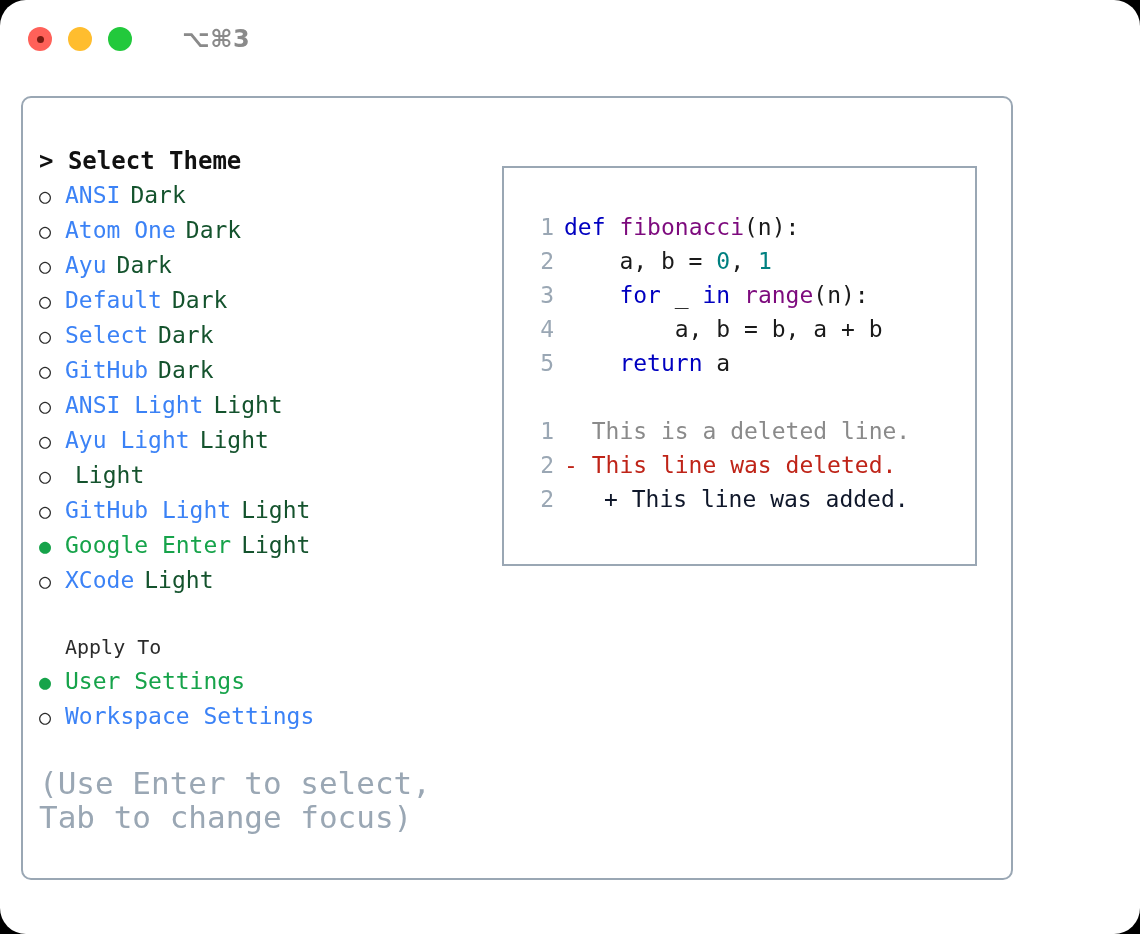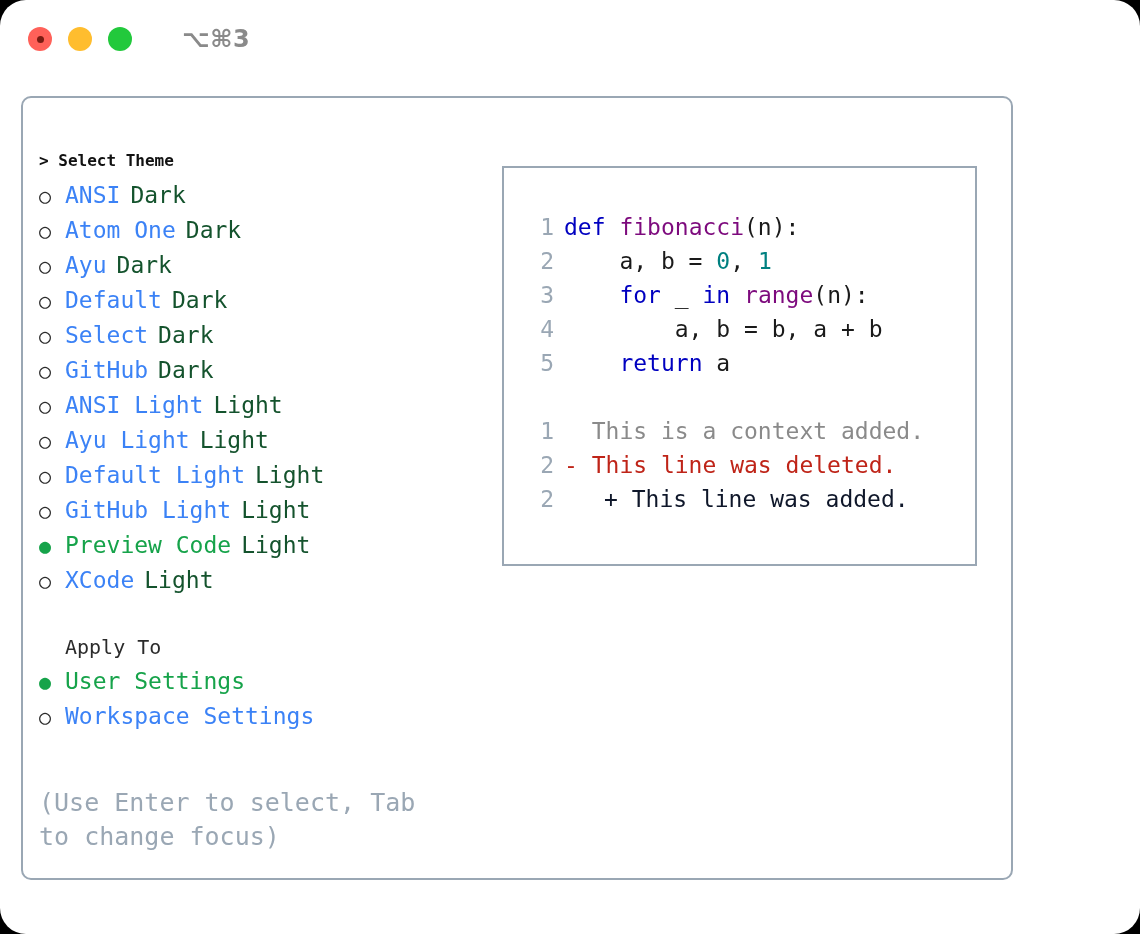--- a/index.html
+++ b/index.html
@@ -84,21 +84,21 @@
   }
 
   
   .left-col {
     position: absolute;
     left: 16px;
     top: 46px;
     width: 470px;
   }
   .panel-title {
-    font-size: 16px;
+    font-size: 24px;
     font-weight: bold;
     color: #111111;
     line-height: 34px;
     white-space: pre;
   }
   .theme-list { margin-top: 0; }
   .opt-row {
     display: flex;
     align-items: baseline;
     font-size: 23px;
@@ -122,22 +122,22 @@
   .section-head {
     font-size: 20px;
     line-height: 34px;
     color: #2b2b2b;
     padding-left: 26px;
     margin-top: 32px;
     white-space: pre;
   }
 
   .hint {
-    margin-top: 52px;
-    font-size: 25px;
+    margin-top: 32px;
+    font-size: 31px;
     line-height: 34px;
     color: #9aa7b4;
     width: 400px;
     white-space: pre-wrap;
   }
 
   
   .right-col {
     position: absolute;
     left: 479px;
@@ -200,23 +200,23 @@
 
         <div class="theme-list" id="theme-list">
             <div class="opt-row"><span class="marker">○</span><span class="opt-name">ANSI</span><span class="opt-cat">Dark</span></div>
             <div class="opt-row"><span class="marker">○</span><span class="opt-name">Atom One</span><span class="opt-cat">Dark</span></div>
             <div class="opt-row"><span class="marker">○</span><span class="opt-name">Ayu</span><span class="opt-cat">Dark</span></div>
             <div class="opt-row"><span class="marker">○</span><span class="opt-name">Default</span><span class="opt-cat">Dark</span></div>
             <div class="opt-row"><span class="marker">○</span><span class="opt-name">Select</span><span class="opt-cat">Dark</span></div>
             <div class="opt-row"><span class="marker">○</span><span class="opt-name">GitHub</span><span class="opt-cat">Dark</span></div>
             <div class="opt-row"><span class="marker">○</span><span class="opt-name">ANSI Light</span><span class="opt-cat">Light</span></div>
             <div class="opt-row"><span class="marker">○</span><span class="opt-name">Ayu Light</span><span class="opt-cat">Light</span></div>
-            <div class="opt-row"><span class="marker">○</span><span class="opt-name">Default Light</span><span class="opt-cat">Light</span></div>
+            <div class="opt-row"><span class="marker">○</span><span class="opt-cat">Light</span></div>
             <div class="opt-row"><span class="marker">○</span><span class="opt-name">GitHub Light</span><span class="opt-cat">Light</span></div>
-            <div class="opt-row"><span class="marker sel">●</span><span class="opt-name sel">Preview Code</span><span class="opt-cat">Light</span></div>
+            <div class="opt-row"><span class="marker sel">●</span><span class="opt-name sel">Google Enter</span><span class="opt-cat">Light</span></div>
             <div class="opt-row"><span class="marker">○</span><span class="opt-name">XCode</span><span class="opt-cat">Light</span></div>
           </div>
 
         <div class="section-head">Apply To</div>
         <div id="apply-list">
             <div class="opt-row"><span class="marker sel">●</span><span class="opt-name sel">User Settings</span></div>
             <div class="opt-row"><span class="marker">○</span><span class="opt-name">Workspace Settings</span></div>
           </div>
 
         <div class="hint">(Use Enter to select, Tab to change focus)</div>
@@ -227,21 +227,21 @@
         <div class="preview-box">
           <div id="code-block">
               <div class="code-line"><span class="ln">1</span><span class="code-text"><span class="tok-kw">def </span><span class="tok-fn">fibonacci</span><span class="tok-pl">(n):</span></span></div>
               <div class="code-line"><span class="ln">2</span><span class="code-text"><span class="tok-pl">    a, b = </span><span class="tok-num">0</span><span class="tok-pl">, </span><span class="tok-num">1</span></span></div>
               <div class="code-line"><span class="ln">3</span><span class="code-text"><span class="tok-pl">    </span><span class="tok-kw">for</span><span class="tok-pl"> _ </span><span class="tok-kw">in</span><span class="tok-pl"> </span><span class="tok-fn">range</span><span class="tok-pl">(n):</span></span></div>
               <div class="code-line"><span class="ln">4</span><span class="code-text"><span class="tok-pl">        a, b = b, a + b</span></span></div>
               <div class="code-line"><span class="ln">5</span><span class="code-text"><span class="tok-pl">    </span><span class="tok-kw">return</span><span class="tok-pl"> a</span></span></div>
             </div>
           <div class="blank-line"></div>
           <div id="diff-block">
-              <div class="code-line"><span class="ln">1</span><span class="code-text diff-ctx">  This is a context added.</span></div>
+              <div class="code-line"><span class="ln">1</span><span class="code-text diff-ctx">  This is a deleted line.</span></div>
               <div class="code-line"><span class="ln">2</span><span class="code-text diff-del">- This line was deleted.</span></div>
               <div class="code-line"><span class="ln">2</span><span class="code-text diff-add">+ This line was added.</span></div>
             </div>
         </div>
       </div>
 
     </div>
   </div>
 </div>
 

